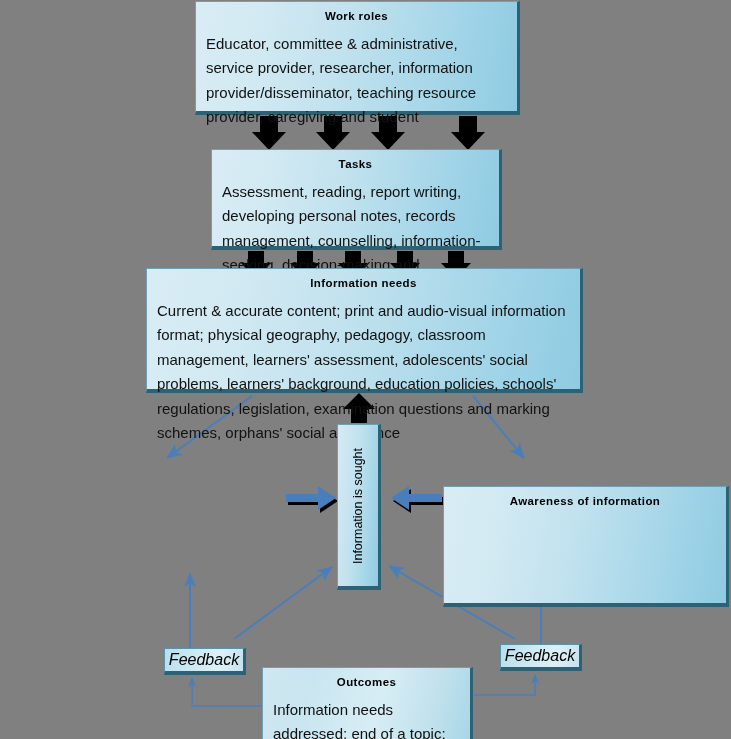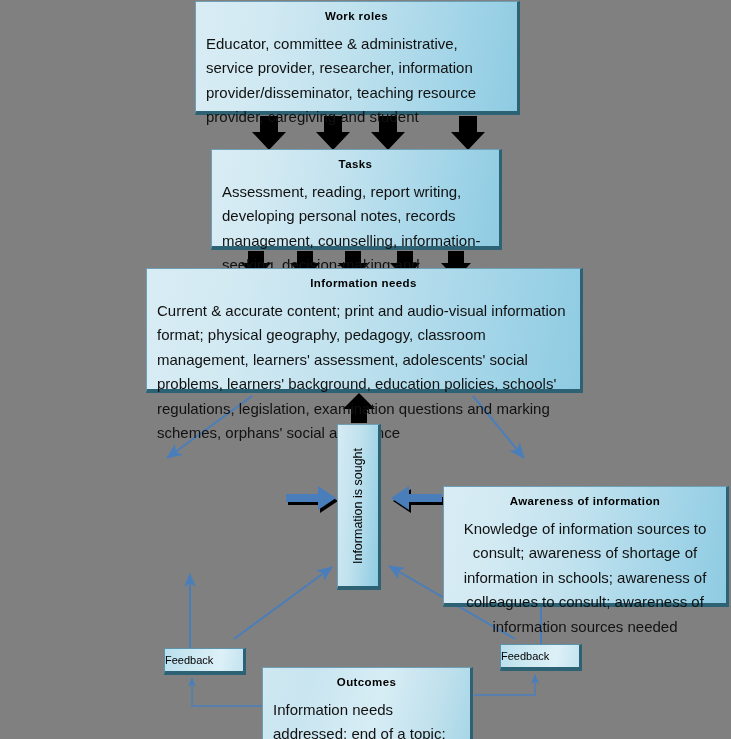--- a/index.html
+++ b/index.html
@@ -85,27 +85,28 @@
     font-size: 12.5px;
     color: #000;
   }
   .feedback {
     position: absolute;
     box-sizing: border-box;
     border: 1px solid #5d93aa;
     border-bottom: 4px solid #2c6273;
     border-right: 3px solid #2c6273;
     background: linear-gradient(100deg, #b9dfed 0%, #cfeaf3 40%, #ddf0f7 70%, #c3e3ef 100%);
-    font-size: 11px;
+    font-size: 16px;
     text-align: center;
     line-height: 1.1;
     display: flex;
     align-items: center;
-    justify-content: flex-start;
-    color: #000;
+    justify-content: center;
+    color: #000;
+    font-style: italic;
   }
   #feedback-left { left: 164px; top: 648px; width: 82px; height: 27px; }
   #feedback-right { left: 500px; top: 644px; width: 82px; height: 27px; }
 </style>
 </head>
 <body>
 
 <div id="canvas">
 
   <svg class="connectors" viewBox="0 0 731 739">
@@ -175,21 +176,20 @@
   </div>
 
   <div class="box" id="box-infoneeds">
     <div class="title">Information needs</div>
     <div class="body">Current &amp; accurate content; print and audio-visual information format; physical geography, pedagogy, classroom management, learners' assessment, adolescents' social problems, learners' background, education policies, schools' regulations, legislation, examination questions and marking schemes, orphans' social assistance</div>
   </div>
 
 
   <div class="box center-body" id="box-awareness">
     <div class="title">Awareness of information</div>
-    <div class="body">Knowledge of information sources to consult; awareness of shortage of information in schools; awareness of colleagues to consult; awareness of information sources needed</div>
   </div>
 
   <div class="box" id="box-sought">
     <div class="vtext">Information is sought</div>
   </div>
 
   <div class="box" id="box-outcomes">
     <div class="title">Outcomes</div>
     <div class="body">Information needs addressed; end of a topic; schools successful in examination; learners' acquisition of skills</div>
   </div>

